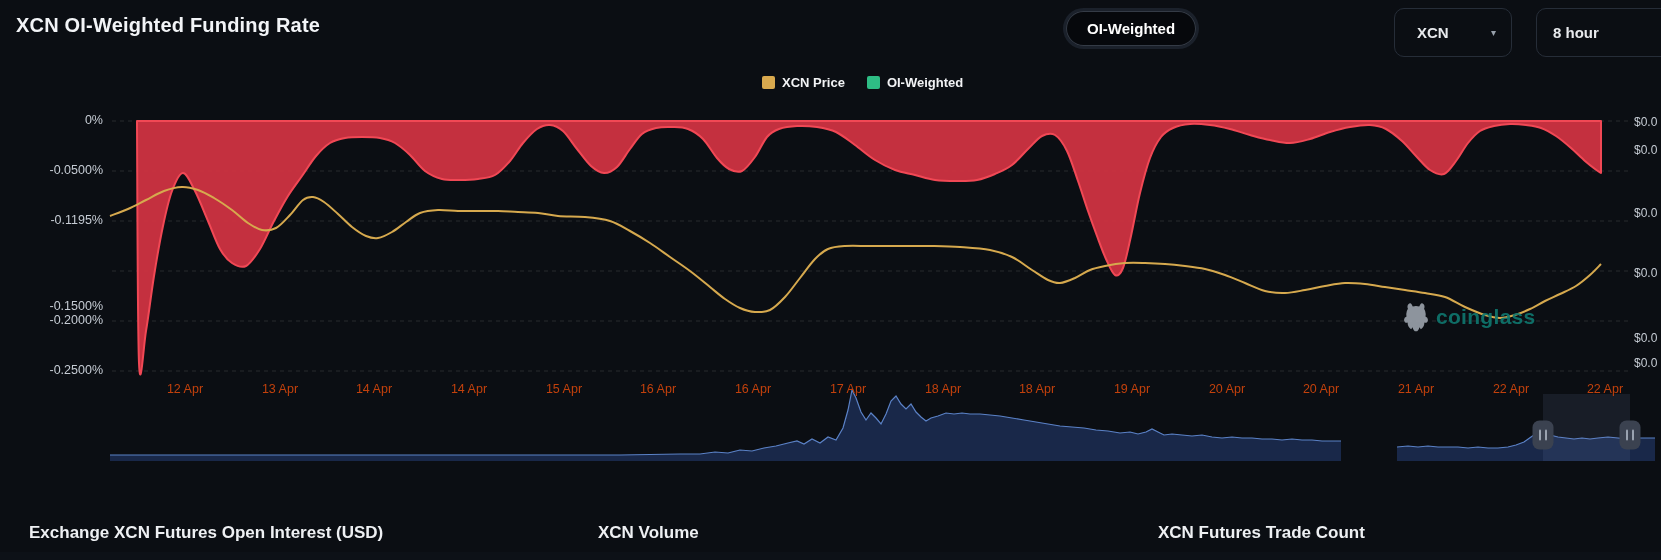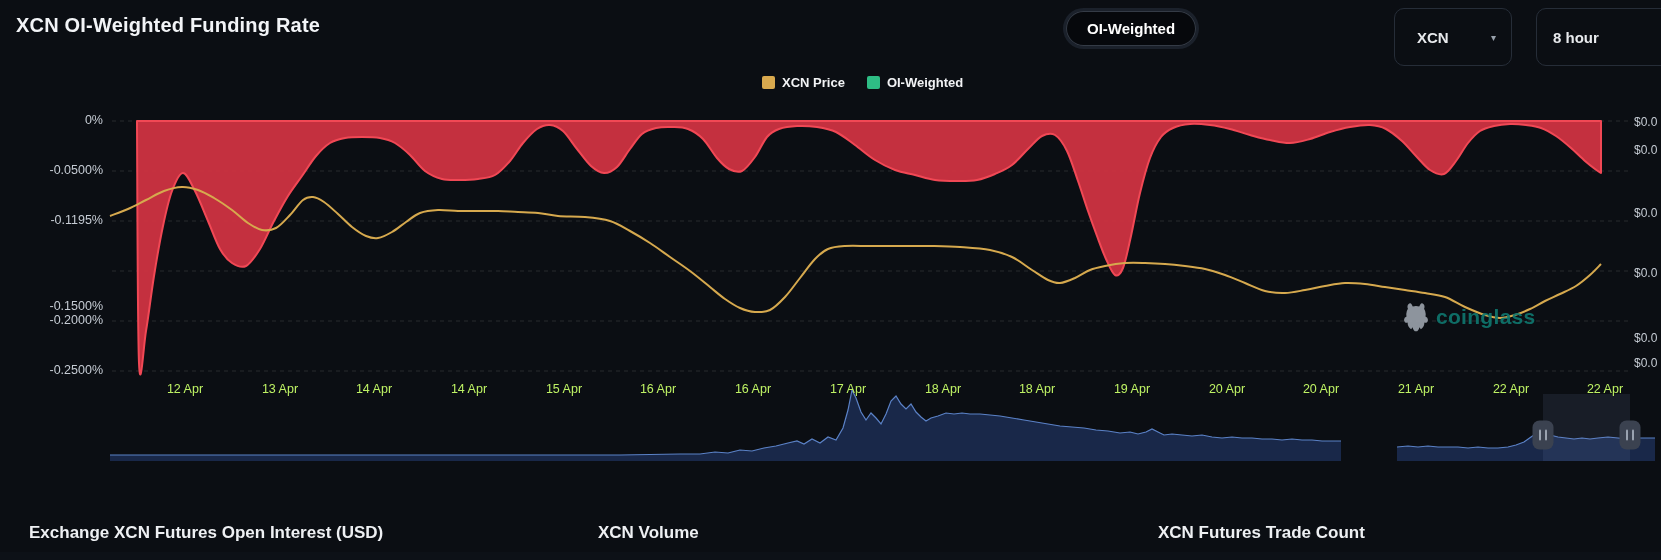--- a/index.html
+++ b/index.html
@@ -8,34 +8,34 @@
        -webkit-font-smoothing:antialiased;}
   .abs{position:absolute;}
   #page-title{left:16px;top:14px;font-size:20px;font-weight:700;color:#f2f4f7;letter-spacing:.2px;}
   
   #toggle{left:1063px;top:8px;height:41px;background:#1b212b;border-radius:21px;
           display:flex;align-items:center;padding:0 3px;box-sizing:border-box;}
   .seg{height:35px;line-height:35px;padding:0 21px;font-size:15px;font-weight:600;
        border-radius:18px;color:#ced3da;cursor:pointer;white-space:nowrap;}
   .seg.active{background:#06080c;color:#ffffff;box-shadow:0 0 0 1px #343b46 inset;}
   
-  .ctl-btn{top:8px;height:58px;box-sizing:border-box;border:1px solid #262d38;border-radius:10px;
+  .ctl-btn{top:8px;height:49px;box-sizing:border-box;border:1px solid #262d38;border-radius:10px;
            display:flex;align-items:center;color:#e8eaed;font-size:15px;font-weight:600;cursor:pointer;}
   #symbol-select{left:1394px;width:118px;padding:0 15px 0 22px;justify-content:space-between;}
   #symbol-caret{font-size:10px;color:#98a0ab;}
   #interval-button{left:1536px;width:160px;padding-left:16px;}
   
   #legend{top:75px;left:762px;display:flex;align-items:center;gap:22px;}
   .legend-item{display:flex;align-items:center;gap:7px;cursor:pointer;}
   .legend-swatch{width:13px;height:13px;border-radius:2px;}
   .legend-label{font-size:13px;font-weight:600;color:#f2f3f5;text-align:center;}
   
   .ytick{left:22px;width:81px;text-align:right;font-size:12.5px;color:#c6ccd4;}
   .rtick{left:1634px;font-size:12px;color:#c6ccd4;white-space:nowrap;}
-  .xtick{width:60px;text-align:center;font-size:12.5px;color:#bef264;white-space:nowrap;}
+  .xtick{width:60px;text-align:center;font-size:12.5px;color:#c2410c;white-space:nowrap;}
   
   #watermark{left:1402px;top:302px;display:flex;align-items:center;opacity:.92;}
   #watermark-text{font-size:21px;font-weight:700;color:#0f766e;margin-left:6px;letter-spacing:.3px;}
   
   .section-title{top:523px;font-size:17px;font-weight:700;color:#eef0f3;white-space:nowrap;}
   #section-oi{left:29px;} #section-vol{left:598px;} #section-count{left:1158px;}
   #bottom-strip{left:0;top:552px;width:1661px;height:8px;background:#0d1117;}
   #chart-svg{position:absolute;left:0;top:0;}
 </style>
 </head>

